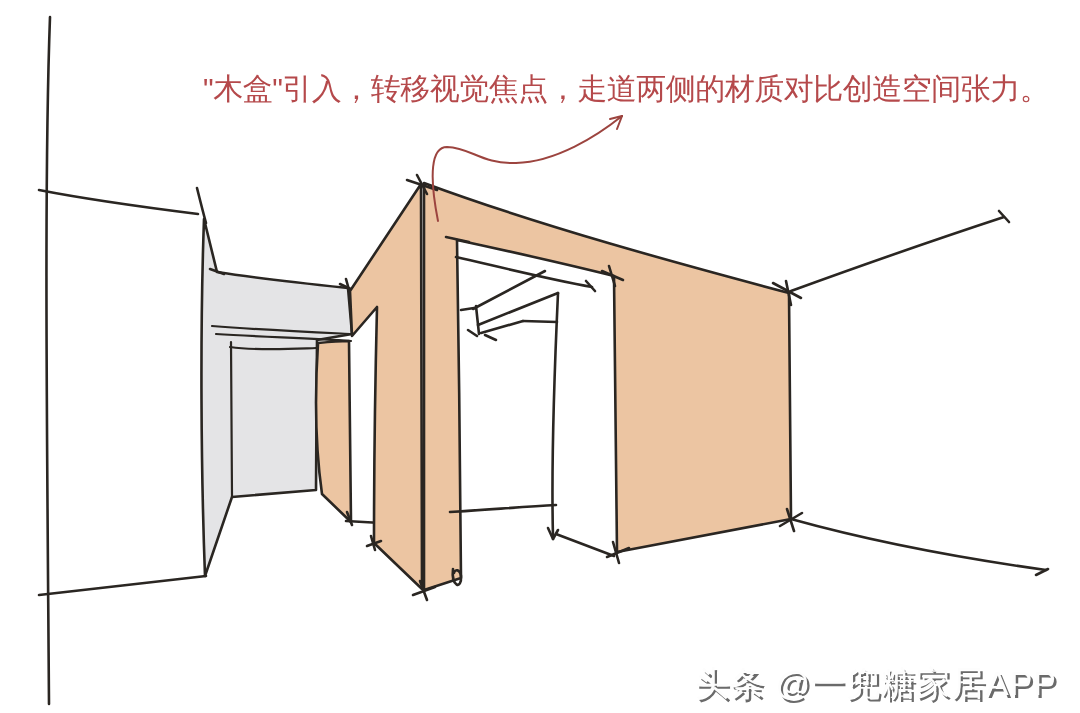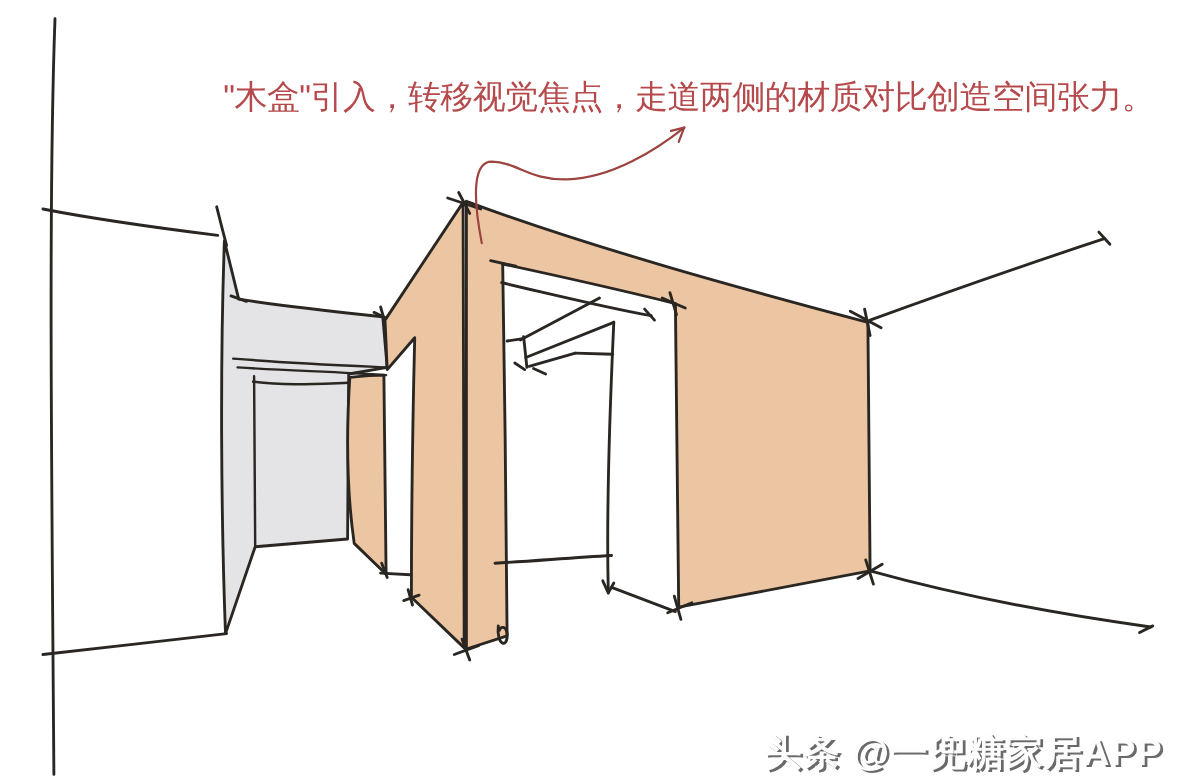--- a/index.html
+++ b/index.html
@@ -34,21 +34,21 @@
     font-size:30px;
     line-height:34px;
     letter-spacing:-0.5px;
     color:var(--annotationred);
     white-space:nowrap;
   }
   .watermark{
     position:absolute;
     top:661px;right:23px;
     font-size:34px;
-    font-weight:bold;
+    font-weight:normal;
     color:var(--watermarkfill);
     text-shadow:2.5px 2.5px 0 var(--watermarkshadow);
     letter-spacing:1px;
     white-space:nowrap;
     text-align:right;
   }
 </style>
 </head>
 <body>
 

